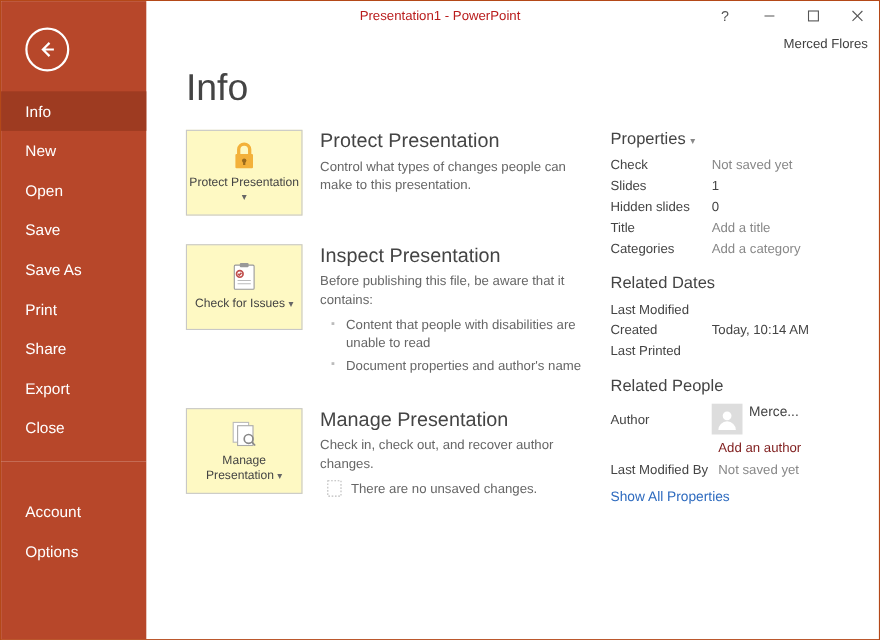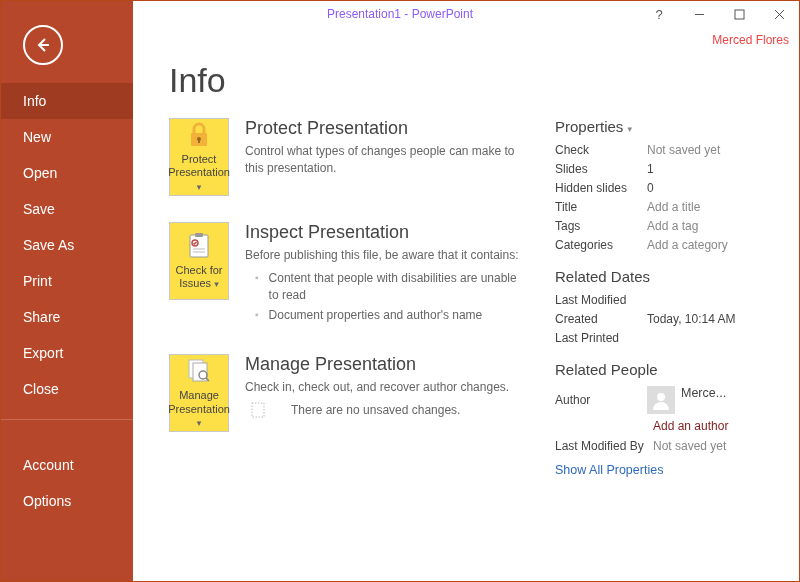--- a/index.html
+++ b/index.html
@@ -1,52 +1,52 @@
 <!DOCTYPE html>
 <html><head>
 <meta charset="utf-8">
 <style>
 * { margin: 0; padding: 0; box-sizing: border-box; font-family: "Segoe UI", Arial, sans-serif; }
 body { width: 800px; height: 582px; overflow: hidden; background: #fff; border: 1px solid #b44818; position: relative; }
 
 .titlebar { height: 26px; background: #fff; display: flex; align-items: center; position: relative; }
-.titlebar-title { position: absolute; left: 50%; transform: translateX(-50%); font-size: 12px; color: #8b5cf6; }
+.titlebar-title { position: absolute; left: 50%; transform: translateX(-50%); font-size: 12px; color: #b91c1c; }
 .titlebar-controls { position: absolute; right: 0; top: 0; display: flex; }
 .titlebar-controls > div { width: 40px; height: 26px; display: flex; align-items: center; justify-content: center; font-size: 13px; color: #555; cursor: default; }
 .titlebar-controls .help { font-size: 13px; }
 
-.username { position: absolute; right: 10px; top: 32px; font-size: 12px; color: #ef4444; }
+.username { position: absolute; right: 10px; top: 32px; font-size: 12px; color: #404040; }
 
 .sidebar { position: absolute; left: 0; top: 0; bottom: 0; width: 132px; background: #b7472a; color: #fff; }
 .back-btn { width: 40px; height: 40px; border: 2px solid #fff; border-radius: 50%; margin: 24px 0 18px 22px; display: flex; align-items: center; justify-content: center; cursor: pointer; }
 .back-btn svg { fill: #fff; }
 .nav-item { padding: 10px 22px; font-size: 14px; color: #fff; cursor: pointer; }
 .nav-item.active { background: #9e3b21; }
 .nav-gap { height: 28px; border-top: 1px solid rgba(255,255,255,0.2); margin-top: 12px; }
 
 .content { position: absolute; left: 132px; right: 0; top: 48px; bottom: 0; padding: 12px 20px 10px 36px; overflow: hidden; }
 .page-title { font-size: 34px; font-weight: 300; color: #444; margin-bottom: 18px; }
 
 .main-cols { display: flex; gap: 26px; }
 .left-col { width: 360px; }
 .right-col { flex: 1; font-size: 12.5px; color: #444; }
 
 .section { display: flex; gap: 16px; margin-bottom: 26px; }
-.tile { width: 60px; height: 78px; border: 1px solid #c8c8c8; background: #fde047; display: flex; flex-direction: column; align-items: center; justify-content: center; cursor: pointer; }
+.tile { width: 106px; height: 78px; border: 1px solid #c8c8c8; background: #fef9c3; display: flex; flex-direction: column; align-items: center; justify-content: center; cursor: pointer; }
 .tile svg { margin-bottom: 4px; }
 .tile-label { font-size: 11px; color: #444; text-align: center; line-height: 1.2; }
 .tile-label .drop { font-size: 9px; color: #666; }
 
 .section-body { flex: 1; }
 .section-title { font-size: 18px; color: #444; margin-bottom: 4px; font-weight: 400; }
 .section-desc { font-size: 12px; color: #666; line-height: 1.4; }
 .bullet-list { margin-top: 6px; }
 .bullet-item { display: flex; gap: 10px; font-size: 12px; color: #666; line-height: 1.4; margin-bottom: 4px; padding-left: 10px; }
 .bullet-item::before { content: "▪"; color: #bbb; font-size: 10px; margin-top: 1px; }
-.inline-icon { display: inline-flex; align-items: center; gap: 26px; margin-top: 6px; font-size: 12px; color: #666; padding-left: 6px; }
+.inline-icon { display: inline-flex; align-items: center; gap: 8px; margin-top: 6px; font-size: 12px; color: #666; padding-left: 6px; }
 
 .prop-header { font-size: 15px; color: #444; margin-bottom: 8px; cursor: pointer; }
 .prop-header .drop { font-size: 9px; color: #888; }
 .prop-row { display: flex; margin-bottom: 5px; font-size: 12px; }
 .prop-label { width: 92px; color: #444; }
 .prop-value { color: #888; }
 .prop-value.set { color: #444; }
 
 .prop-section-title { font-size: 15px; color: #444; margin: 16px 0 8px; }
 
@@ -190,24 +190,20 @@
         </div>
       <div class="prop-row">
           <div class="prop-label">Hidden slides</div>
           <div class="prop-value set">0</div>
         </div>
       <div class="prop-row">
           <div class="prop-label">Title</div>
           <div class="prop-value">Add a title</div>
         </div>
       <div class="prop-row">
-          <div class="prop-label">Tags</div>
-          <div class="prop-value">Add a tag</div>
-        </div>
-      <div class="prop-row">
           <div class="prop-label">Categories</div>
           <div class="prop-value">Add a category</div>
         </div>
 
       <div class="prop-section-title">Related Dates</div>
       <div class="prop-row">
           <div class="prop-label">Last Modified</div>
           <div class="prop-value"></div>
         </div>
       <div class="prop-row">

